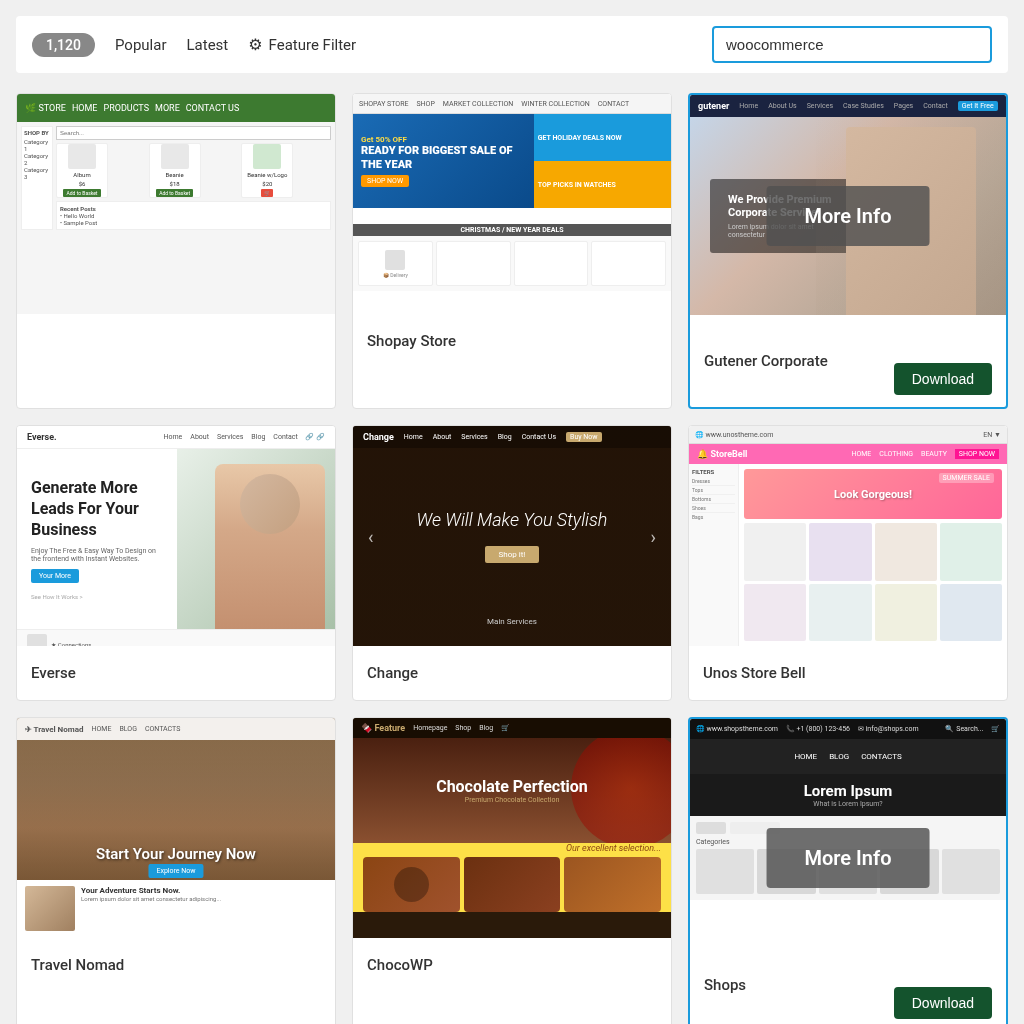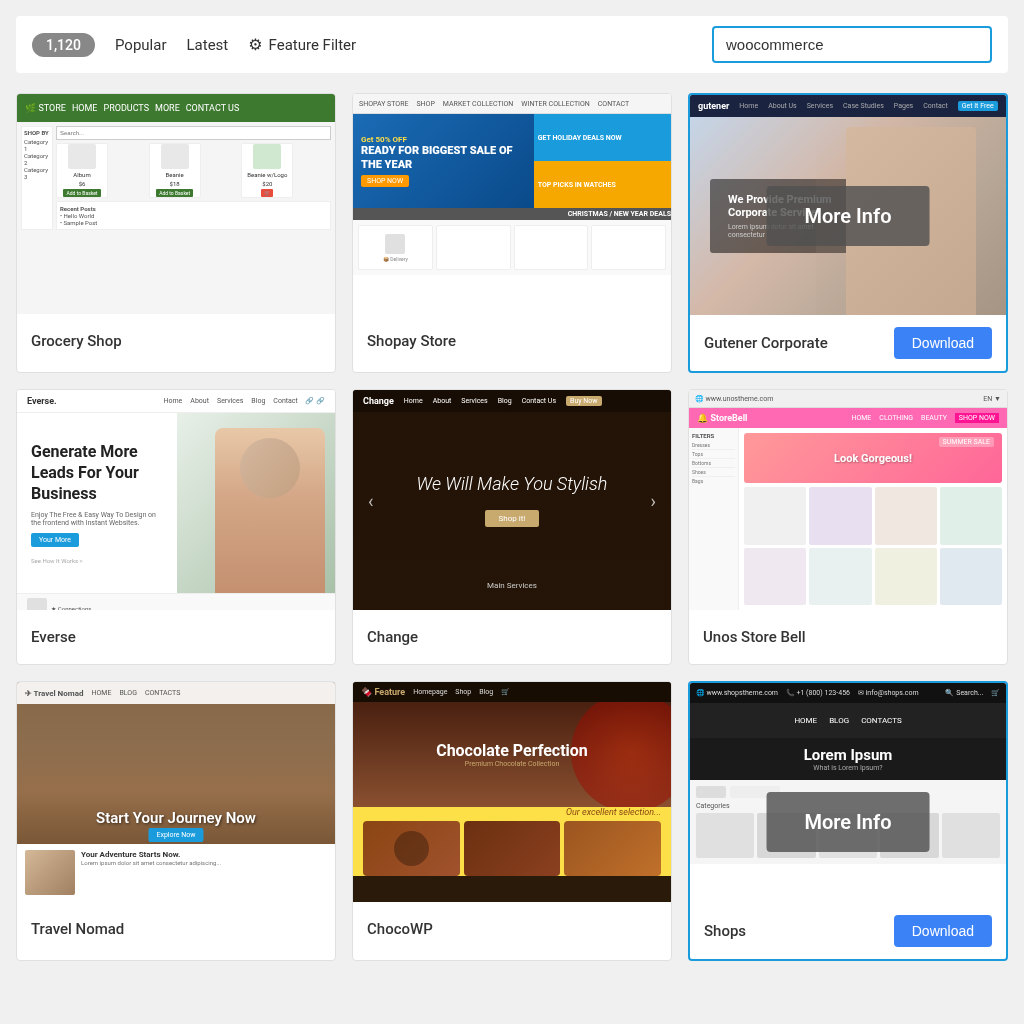--- a/index.html
+++ b/index.html
@@ -98,28 +98,29 @@
       min-height: 54px;
     }
 
     .card-title {
       font-size: 15px;
       font-weight: 500;
       color: #333;
     }
 
     .download-btn {
-      background: #3b82f6;
+      background: #14532d;
       color: white;
       border: none;
       border-radius: 4px;
       padding: 8px 18px;
       font-size: 14px;
       cursor: pointer;
       white-space: nowrap;
+      margin-top: 36px;
     }
 
     .more-info-overlay {
       position: absolute;
       top: 50%;
       left: 50%;
       transform: translate(-50%, -50%);
       background: rgba(80,80,80,0.82);
       color: white;
       font-size: 20px;
@@ -429,23 +430,20 @@
             </div>
           </div>
           <div style="background:white;margin-top:3px;padding:3px;border:1px solid #eee;font-size:6px;color:#555;">
             <div style="font-weight:bold;">Recent Posts</div>
             <div>• Hello World</div>
               <div>• Sample Post</div>
           </div>
         </div>
       </div>
     </div>
-    <div class="card-footer">
-      <span class="card-title">Grocery Shop</span>
-    </div>
   </div>
 
   <div class="card">
     <div class="card-preview shopay-preview">
       <div class="shopay-topbar">
         <span>SHOPAY STORE</span>
         <span>SHOP</span>
         <span>MARKET COLLECTION</span>
         <span>WINTER COLLECTION</span>
         <span>CONTACT</span>
@@ -458,21 +456,21 @@
         </div>
         <div style="flex:1;display:flex;flex-direction:column;">
           <div style="flex:1;background:#1a9bdc;display:flex;align-items:center;padding:4px;">
             <div style="color:white;font-size:7px;font-weight:bold;">GET HOLIDAY DEALS NOW</div>
           </div>
           <div style="flex:1;background:#f7a800;display:flex;align-items:center;padding:4px;">
             <div style="color:white;font-size:7px;font-weight:bold;">TOP PICKS IN WATCHES</div>
           </div>
         </div>
       </div>
-      <div style="background:#555;color:white;text-align:right;font-size:7px;padding:2px 0;font-weight:bold;">CHRISTMAS / NEW YEAR DEALS</div>
+      <div style="background:#555;color:white;text-align:center;font-size:7px;padding:2px 0;font-weight:bold;margin-top:16px;">CHRISTMAS / NEW YEAR DEALS</div>
       <div style="display:flex;gap:3px;padding:5px;background:#f9f9f9;">
         <div style="flex:1;background:white;border:1px solid #eee;height:45px;border-radius:2px;display:flex;flex-direction:column;align-items:center;justify-content:center;gap:2px;">
           <div style="width:20px;height:20px;background:#e0e0e0;border-radius:2px;"></div>
           <div style="font-size:5px;color:#888;">📦 Delivery</div>
         </div>
         <div style="flex:1;background:white;border:1px solid #eee;height:45px;border-radius:2px;"></div>
         <div style="flex:1;background:white;border:1px solid #eee;height:45px;border-radius:2px;"></div>
         <div style="flex:1;background:white;border:1px solid #eee;height:45px;border-radius:2px;"></div>
       </div>
     </div>

